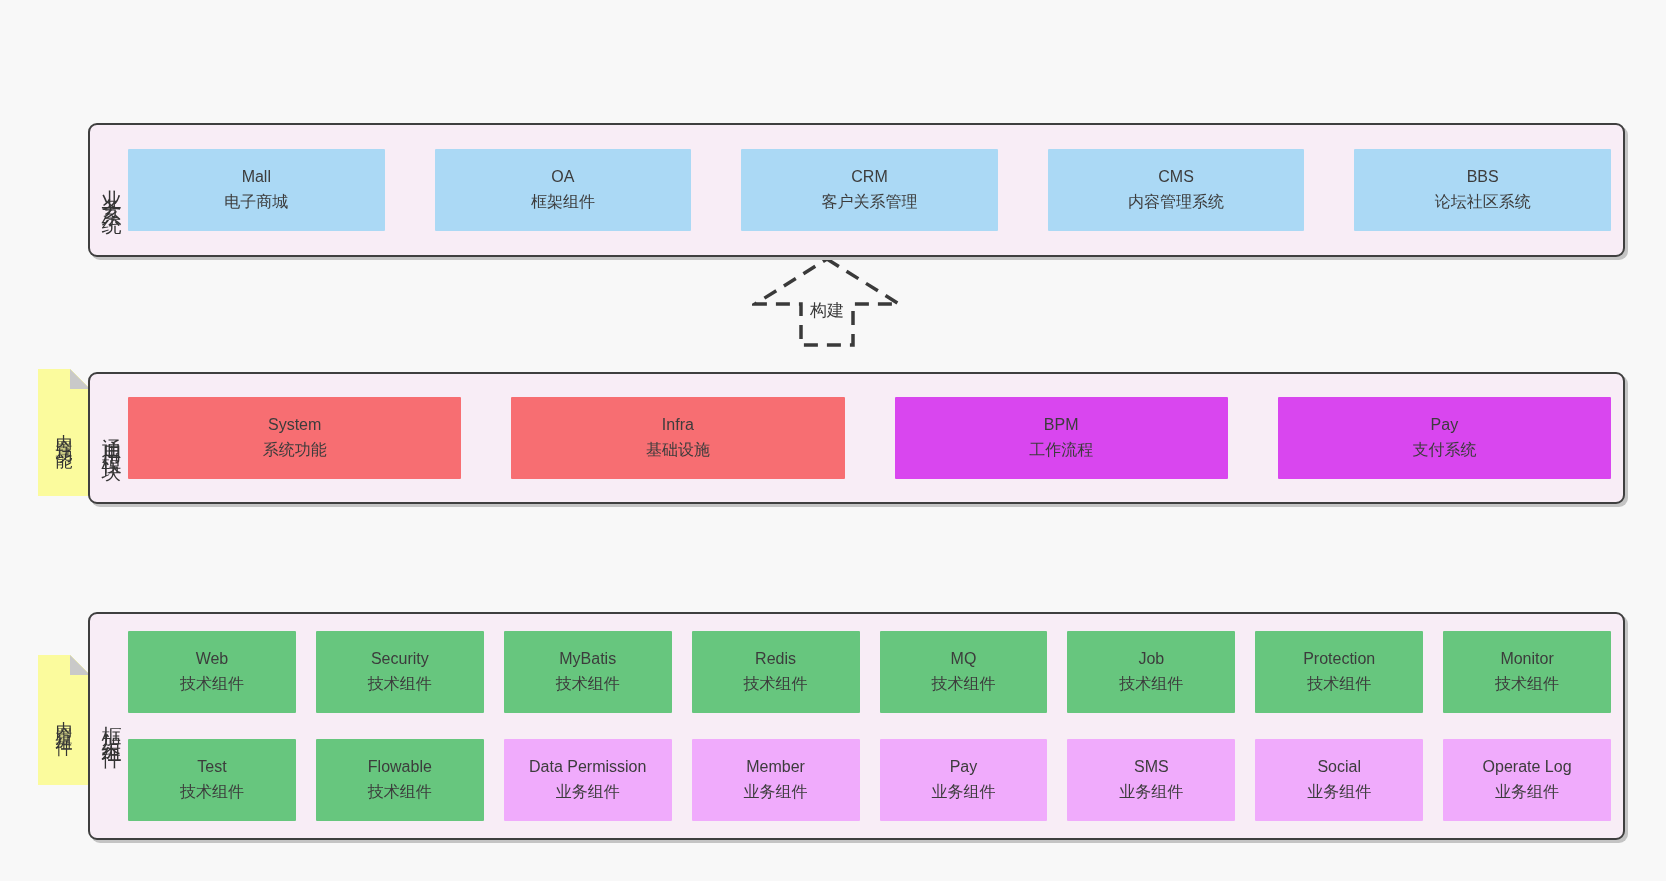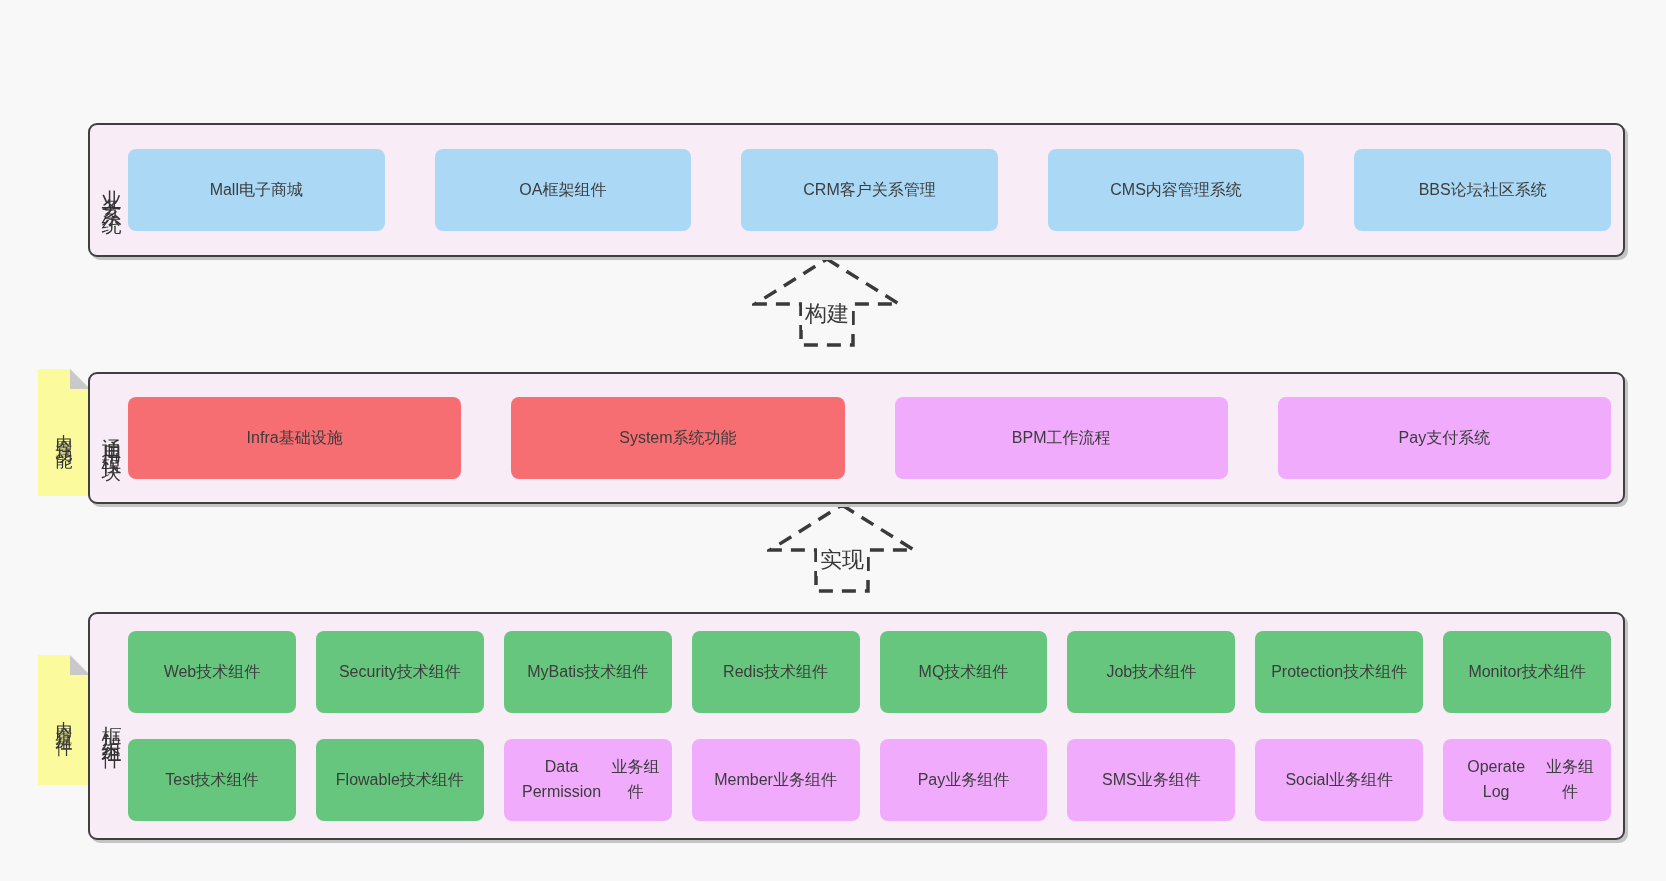--- a/index.html
+++ b/index.html
@@ -48,34 +48,34 @@
     gap:26px;
   }
   .box-row { display:flex; }
   .gap-wide  { gap:50px; }
   .gap-small { gap:20px; }
 
   
   .box {
     flex:1;
     height:82px;
-    border-radius:8px;
-    display:flex;
-    flex-direction:row;
+    border-radius:1px;
+    display:flex;
+    flex-direction:column;
     align-items:center;
     justify-content:center;
     text-align:center;
     font-size:16px;
     line-height:1.55;
     padding:0 10px;
   }
   .box-name { max-width:135px; }
   .blue        { background:#abd9f5; }
   .red         { background:#f76e72; }
-  .pink        { background:#f0abfc;justify-content:center; }
+  .pink        { background:#d946ef;justify-content:center; }
   .green       { background:#67c67e; }
   .green-light { background:#f0abfc; }
 
   
   .note {
     position:absolute;
     left:38px; width:52px;
     background:linear-gradient(225deg, transparent 14px, #fbfb9d 0);
     display:flex;
     align-items:center;
@@ -106,21 +106,21 @@
     z-index:1;
   }
   .arrow-1 { left:752px; top:256px; }
   .arrow-2 { left:767px; top:502px; }
   .arrow svg { display:block; width:100%; height:100%; }
   .arrow-label {
     position:absolute;
     left:50%; top:42px;
     transform:translateX(-50%);
     background:#f8f8f8;
-    font-size:22px;
+    font-size:17px;
     padding:1px 3px;
     color:#3a3a3a;
     white-space:nowrap;
   }
 </style>
 </head>
 <body>
 
 <div class="canvas">
 
@@ -167,45 +167,39 @@
       <polygon points="75,3 147,48 101,48 101,89 49,89 49,48 3,48" fill="none" stroke="#3a3a3a" stroke-width="3.5" stroke-dasharray="14 9"></polygon>
     </svg>
     <div class="arrow-label">构建</div>
   </div>
 
   <div class="panel panel-2">
     <div class="panel-label">通用模块</div>
     <div class="rows">
       <div class="box-row gap-wide">
         <div class="box red">
+          <div class="box-name">System</div>
+          <div class="box-sub">系统功能</div>
+        </div>
+        <div class="box red">
           <div class="box-name">Infra</div>
           <div class="box-sub">基础设施</div>
-        </div>
-        <div class="box red">
-          <div class="box-name">System</div>
-          <div class="box-sub">系统功能</div>
         </div>
         <div class="box pink">
           <div class="box-name">BPM</div>
           <div class="box-sub">工作流程</div>
         </div>
         <div class="box pink">
           <div class="box-name">Pay</div>
           <div class="box-sub">支付系统</div>
         </div>
       </div>
     </div>
   </div>
 
-  <div class="arrow arrow-2">
-    <svg viewBox="0 0 150 92">
-      <polygon points="75,3 147,48 101,48 101,89 49,89 49,48 3,48" fill="none" stroke="#3a3a3a" stroke-width="3.5" stroke-dasharray="14 9"></polygon>
-    </svg>
-    <div class="arrow-label">实现</div>
-  </div>
 
   <div class="panel panel-3">
     <div class="panel-label">框架组件</div>
     <div class="rows">
       <div class="box-row gap-small">
         <div class="box green">
           <div class="box-name">Web</div>
           <div class="box-sub">技术组件</div>
         </div>
         <div class="box green">

